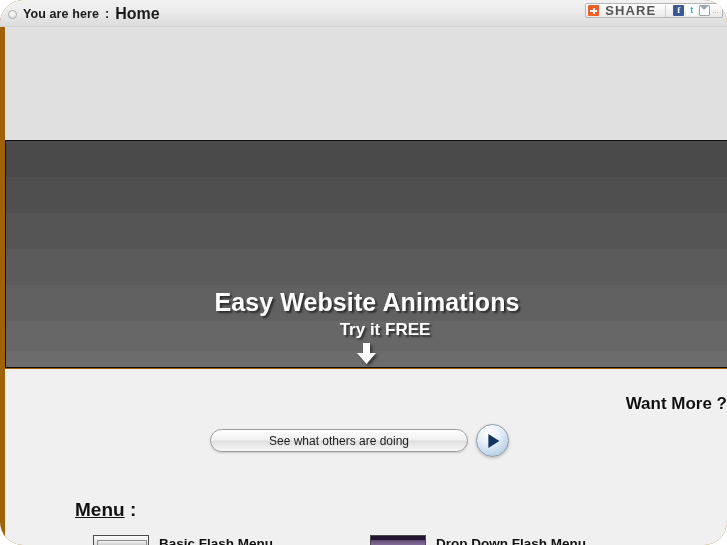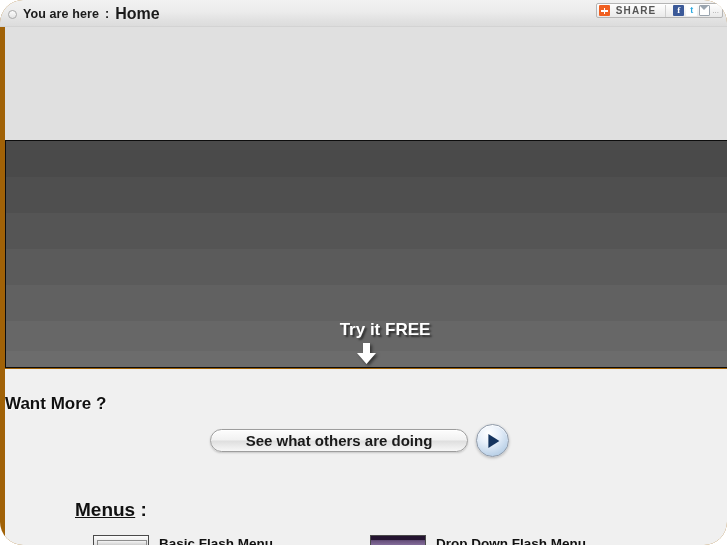--- a/index.html
+++ b/index.html
@@ -76,21 +76,21 @@
   }
   .at-plus::before, .at-plus::after {
     content: "";
     position: absolute;
     background: #ffffff;
   }
   .at-plus::before { left: 2px; top: 5px; width: 7px; height: 1.5px; }
   .at-plus::after  { left: 4.75px; top: 2.5px; width: 1.5px; height: 6px; }
 
   .at-label {
-    font-size: 10px;
+    font-size: 13px;
     font-weight: bold;
     color: #555555;
     letter-spacing: 1.1px;
     padding: 0 5px 0 2px;
   }
   .at-divider {
     width: 1px; height: 12px;
     background: #cfcfcf;
     flex: none;
   }
@@ -191,21 +191,21 @@
     position: absolute;
     left: 5px; top: 369px;
     width: 722px; height: 176px;
     background: #f0f0f0;
   }
 
   #want-more {
     position: absolute;
     left: 0; top: 25px;
     width: 722px;
-    text-align: left;
+    text-align: right;
     font-size: 17px;
     font-weight: bold;
     color: #111111;
     text-shadow: 1px 1px 1px rgba(255,255,255,.9);
   }
 
   #cta-row {
     position: absolute;
     left: 205px; top: 55px;
     display: flex;
@@ -217,22 +217,22 @@
     border-radius: 12px;
     border: 1px solid #9d9d9d;
     background: linear-gradient(to bottom, #fdfdfd 0%, #f1f1f1 48%, #dedede 52%, #f7f7f7 100%);
     box-shadow: inset 0 1px 0 #ffffff, 0 1px 2px rgba(0,0,0,.18);
     display: flex;
     align-items: center;
     justify-content: center;
     cursor: pointer;
   }
   #cta-pill span {
-    font-size: 15px;
-    font-weight: bold;
+    font-size: 12px;
+    font-weight: normal;
     color: #1a1a1a;
   }
   #cta-play {
     width: 33px; height: 33px;
     border-radius: 50%;
     border: 1px solid #8e99a8;
     background: radial-gradient(circle at 38% 26%, #ffffff 0%, #e8f0fa 35%, #bcd2e8 75%, #9db9d6 100%);
     box-shadow: 0 1px 3px rgba(0,0,0,.25), inset 0 1px 1px rgba(255,255,255,.9);
     position: relative;
     cursor: pointer;
@@ -334,20 +334,21 @@
 
   <div id="banner">
     <div class="stripe s1"></div>
     <div class="stripe s2"></div>
     <div class="stripe s3"></div>
     <div class="stripe s4"></div>
     <div class="stripe s5"></div>
     <div class="stripe s6"></div>
     <div class="stripe s7"></div>
 
+    <div id="banner-title">Easy Website Animations</div>
     <div id="banner-subtitle">Try it FREE</div>
 
     <svg id="down-arrow" viewBox="0 0 23 22">
       <polygon points="8,0 15,0 15,10 21,10 11.5,21 2,10 8,10" fill="#ffffff"></polygon>
     </svg>
 
   </div>
 
   <div id="lower">
 
@@ -356,21 +357,21 @@
     <div id="cta-row">
       <div id="cta-pill">
         <span>See what others are doing</span>
       </div>
       <div id="cta-play">
         <span class="tri tri-right"></span>
       </div>
     </div>
 
     <div id="menus-heading">
-      <span class="mh-word">Menus</span><span> :</span>
+      <span class="mh-word">Menu</span><span> :</span>
     </div>
 
     <div class="menu-item" id="menu-item-0">
       <span class="thumb thumb-gray"></span>
       <span class="menu-label">Basic Flash Menu</span>
     </div>
 
     <div class="menu-item" id="menu-item-1">
       <span class="thumb thumb-purple"></span>
       <span class="menu-label">Drop Down Flash Menu</span>

